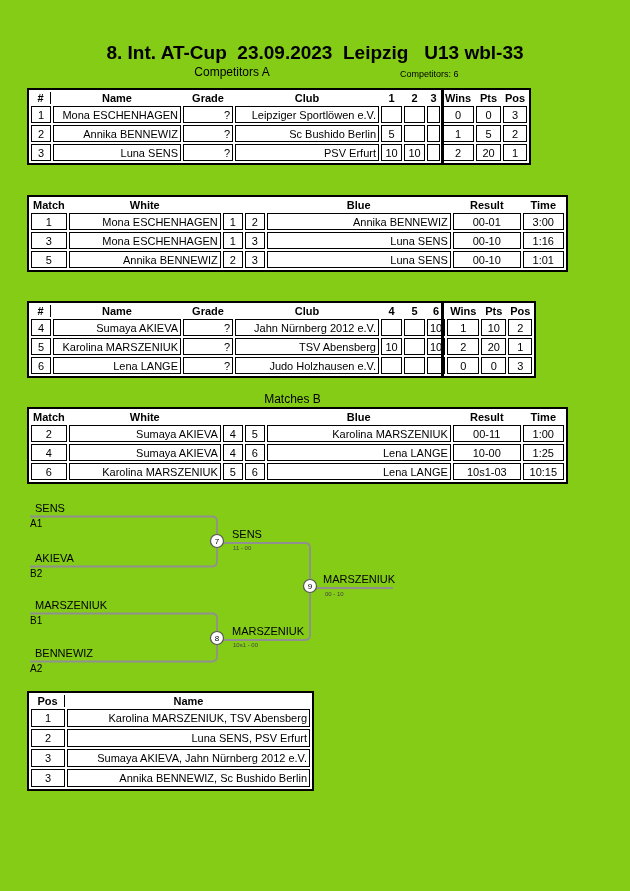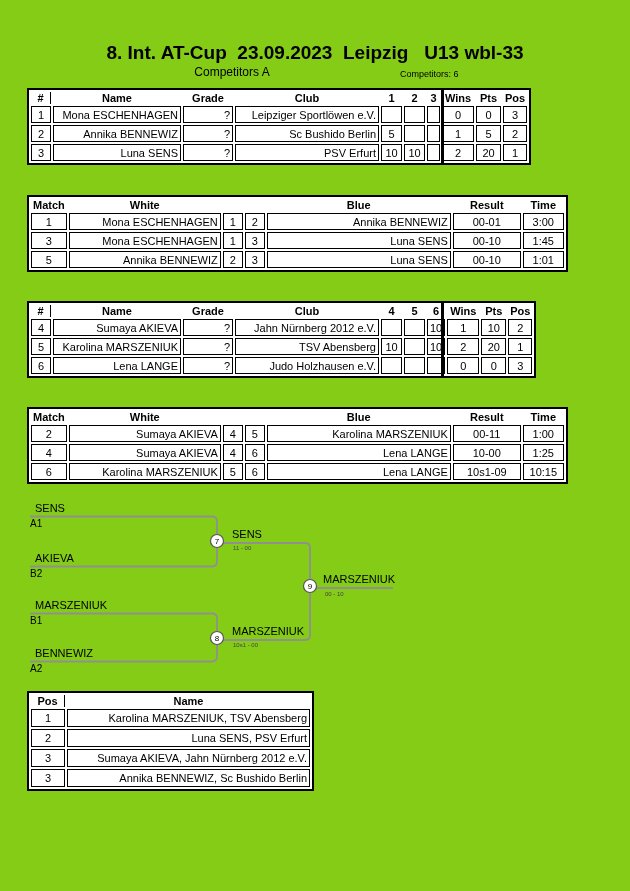--- a/index.html
+++ b/index.html
@@ -184,21 +184,21 @@
         <td>00-01</td>
         <td>3:00</td>
       </tr>
       <tr>
         <td>3</td>
         <td class="left">Mona ESCHENHAGEN</td>
         <td>1</td>
         <td>3</td>
         <td class="left">Luna SENS</td>
         <td>00-10</td>
-        <td>1:45</td>
+        <td>1:16</td>
       </tr>
       <tr>
         <td>5</td>
         <td class="left">Annika BENNEWIZ</td>
         <td>2</td>
         <td>3</td>
         <td class="left">Luna SENS</td>
         <td>00-10</td>
         <td>1:01</td>
       </tr>
@@ -268,20 +268,21 @@
         <td></td>
         <td>0</td>
         <td>0</td>
         <td>3</td>
       </tr>
     </tbody>
       </table>
     <div class="vdivider"></div>
   </div>
 
+  <div class="sec-title t-matB">Matches B</div>
 
   <div class="tbl-wrap" style="left:27px; top:407px;">
     <table>
       <colgroup>
           <col style="width:25px">
           <col style="width:152px">
           <col style="width:20px">
           <col style="width:20px">
           <col style="width:184px">
           <col style="width:68px">
@@ -314,21 +315,21 @@
         <td class="left">Lena LANGE</td>
         <td>10-00</td>
         <td>1:25</td>
       </tr>
       <tr>
         <td>6</td>
         <td class="left">Karolina MARSZENIUK</td>
         <td>5</td>
         <td>6</td>
         <td class="left">Lena LANGE</td>
-        <td>10s1-09</td>
+        <td>10s1-03</td>
         <td>10:15</td>
       </tr>
     </tbody>
       </table>
   </div>
 
   <svg class="bracket" width="443" height="185" viewBox="0 0 443 185">
     <g stroke="#909090" stroke-width="1.8" fill="none">
       <path d="M 3 20.5 H 185 Q 190 20.5 190 25.5 V 38.5"></path>
       <path d="M 3 70.5 H 185 Q 190 70.5 190 65.5 V 51.5"></path>

